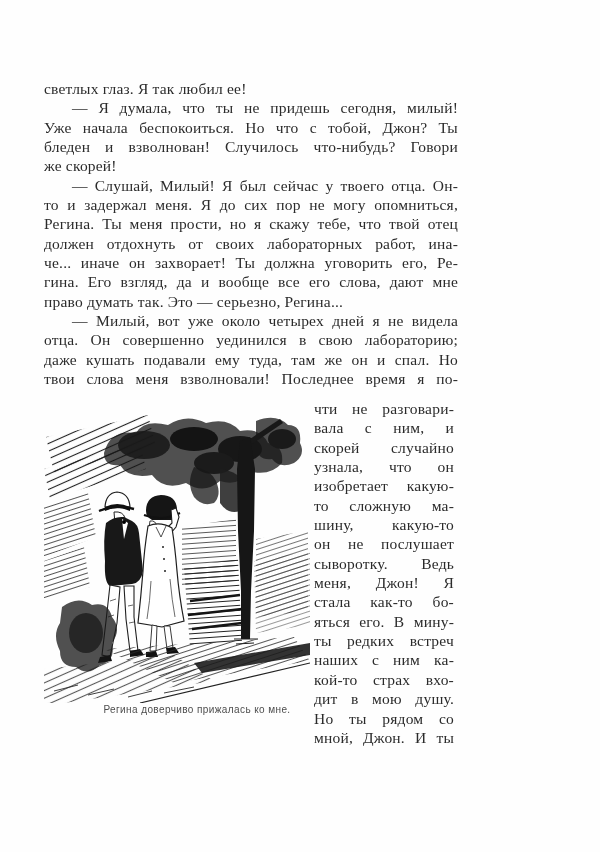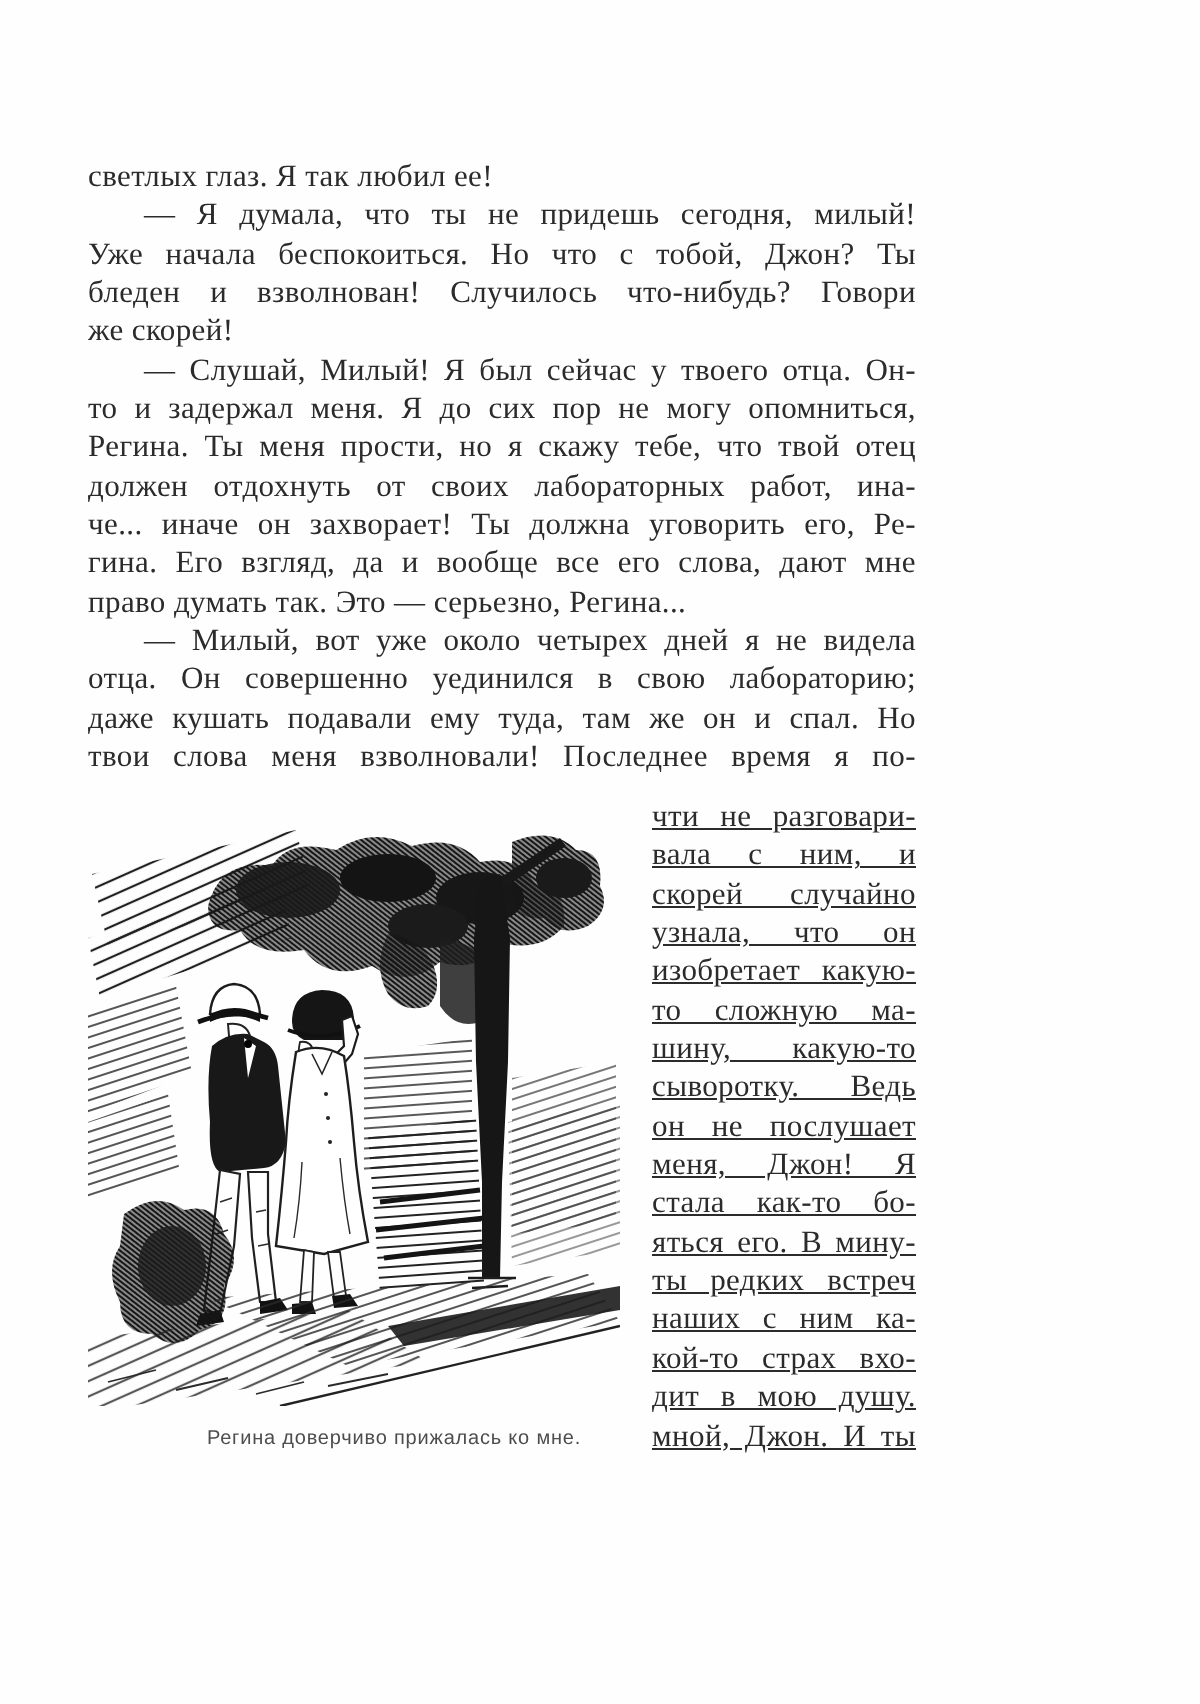--- a/index.html
+++ b/index.html
@@ -20,29 +20,29 @@
     text-align-last:justify;
     white-space:nowrap;
   }
   .text-top .line, .col-right .line{white-space:normal;overflow:hidden;}
   .line.endline{text-align-last:left;}
   .line.indent{padding-left:28px;}
   .wrap-region{position:absolute;left:44px;top:399px;width:414px;display:flex;}
   .figure{width:266px;margin:0;padding:0;}
   .figure svg{display:block;margin-top:12px;}
   .figcaption{
-    margin-top:11px;
+    margin-top:1px;
     padding-left:40px;
     text-align:center;
     font-family:"Liberation Sans","DejaVu Sans",sans-serif;
     font-size:10px;
     letter-spacing:0.4px;
     color:#4d4d4d;
   }
-  .col-right{width:140px;margin-left:16px;text-decoration:underline;}
+  .col-right{width:140px;margin-left:4px;}
   .page-number{
     position:absolute;left:44px;top:764px;width:414px;
     text-align:center;
     font-size:13.5px;color:#333333;
   }
 </style>
 </head>
 <body>
 
 <div class="page">
@@ -164,26 +164,27 @@
     </figure>
 
     <div class="col-right">
       <div class="line">чти не разговари-</div>
       <div class="line">вала с ним, и</div>
       <div class="line">скорей случайно</div>
       <div class="line">узнала, что он</div>
       <div class="line">изобретает какую-</div>
       <div class="line">то сложную ма-</div>
       <div class="line">шину, какую-то</div>
+      <div class="line">он не послушает</div>
       <div class="line">сыворотку. Ведь</div>
-      <div class="line">он не послушает</div>
       <div class="line">меня, Джон! Я</div>
       <div class="line">стала как-то бо-</div>
       <div class="line">яться его. В мину-</div>
       <div class="line">ты редких встреч</div>
       <div class="line">наших с ним ка-</div>
       <div class="line">кой-то страх вхо-</div>
       <div class="line">дит в мою душу.</div>
+      <div class="line">Но ты рядом со</div>
       <div class="line">мной, Джон. И ты</div>
     </div>
   </div>
 
 </div>
 
 </body></html>

